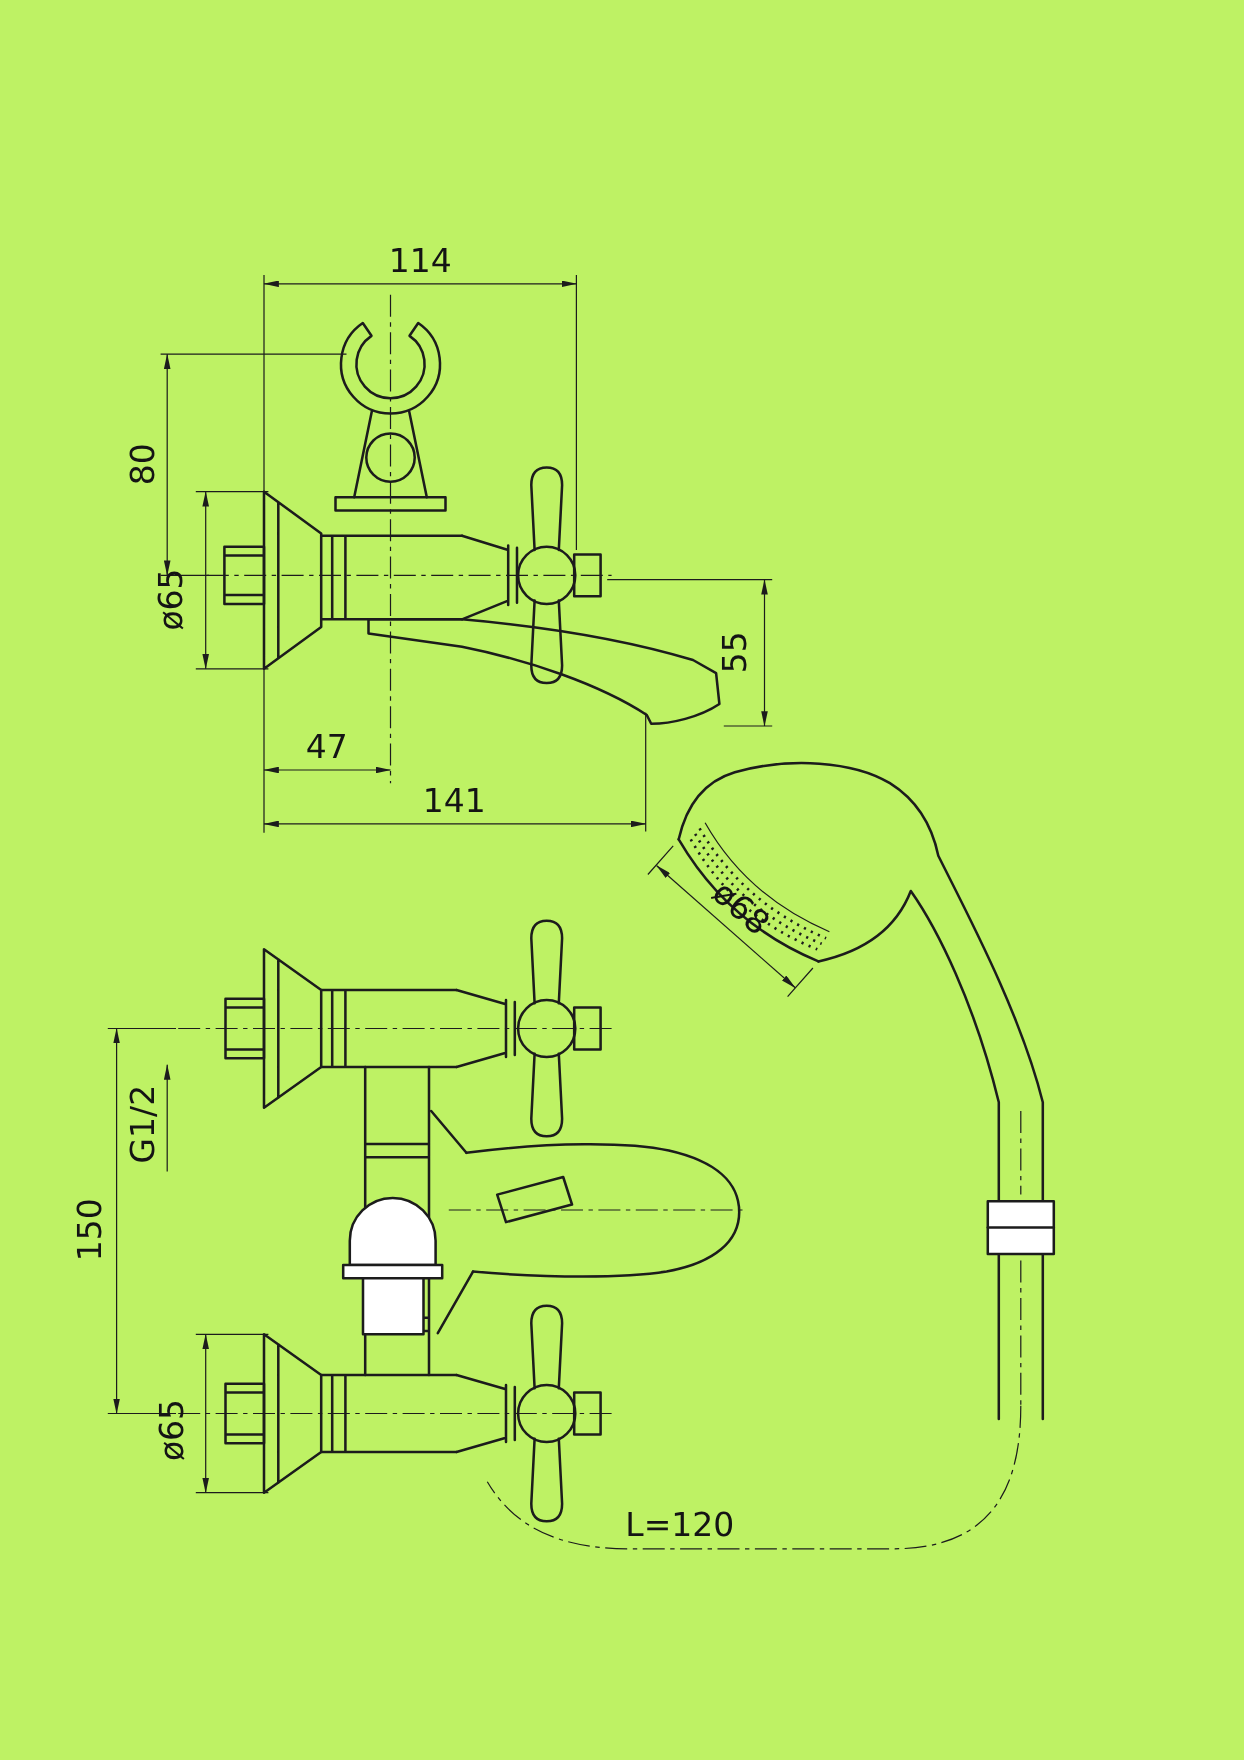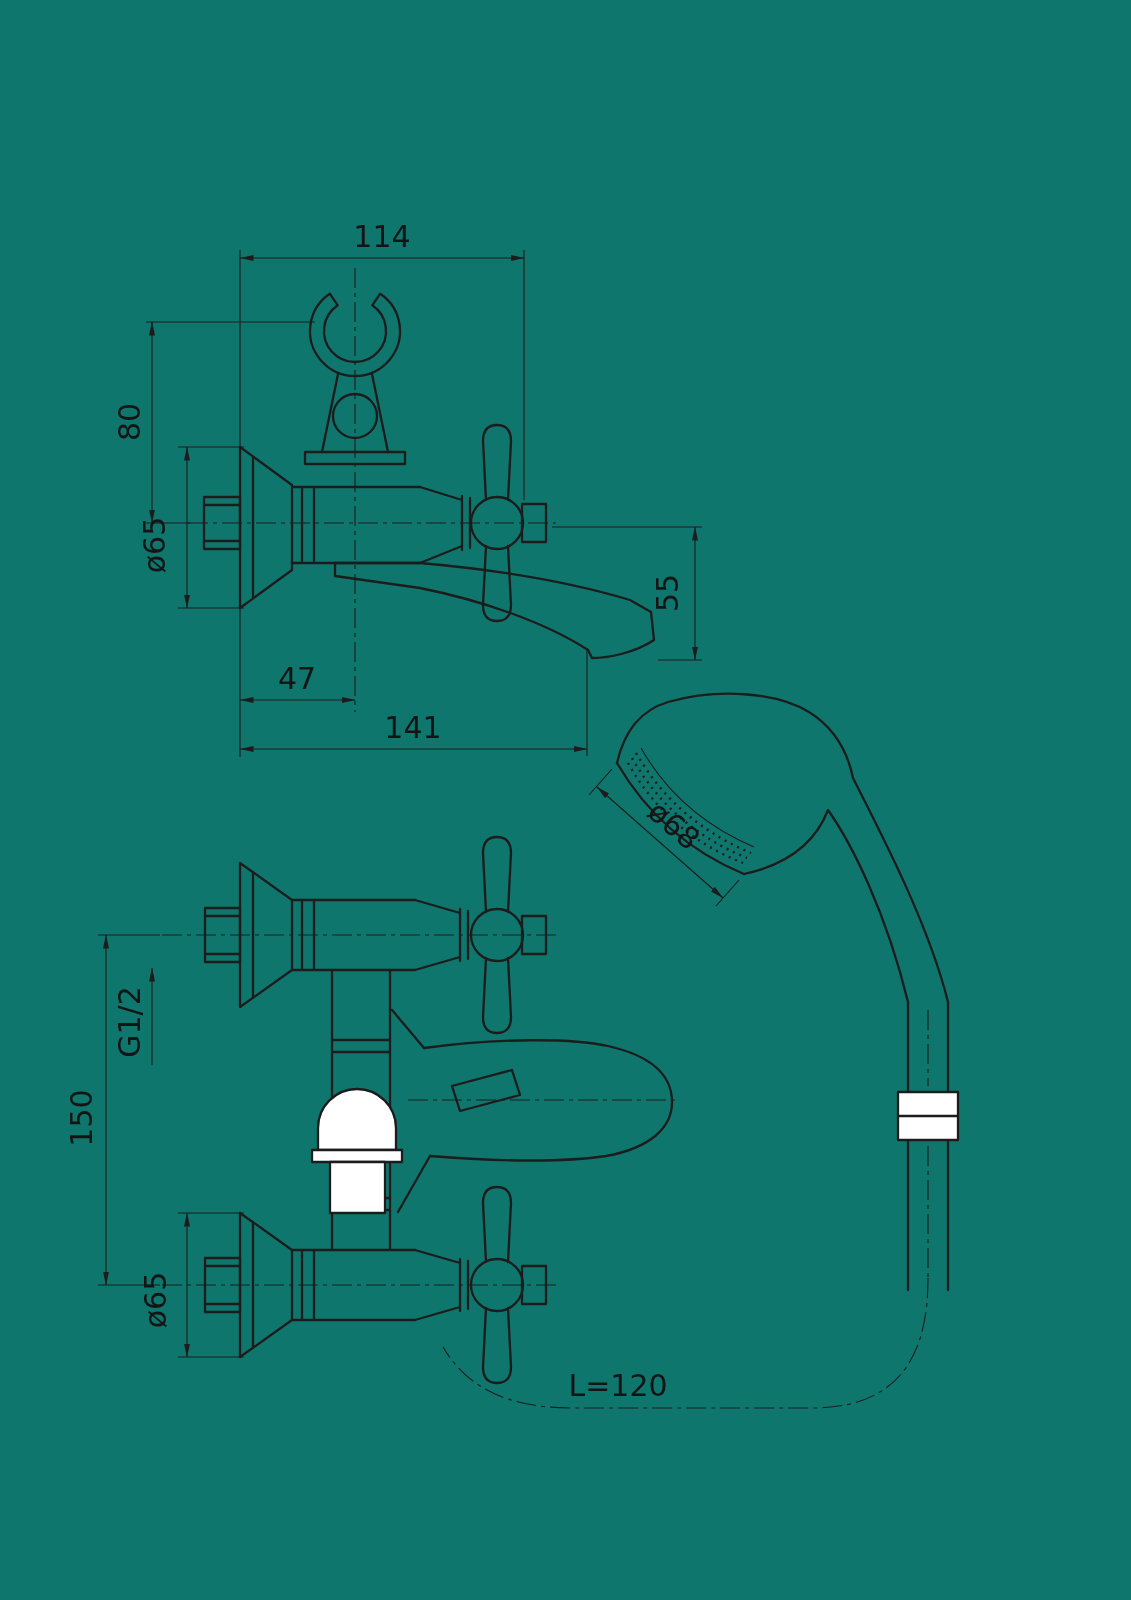--- a/index.html
+++ b/index.html
@@ -1,16 +1,16 @@
 <!DOCTYPE html>
 <html><head>
 <meta charset="utf-8">
 <style>
   html,body{margin:0;padding:0;background:#ffffff;}
-  .page{position:relative;width:1131px;height:1600px;background:#0f766e;overflow:hidden;
+  .page{position:relative;width:1131px;height:1600px;background:#bef264;overflow:hidden;
         font-family:"DejaVu Sans",sans-serif;}
   svg{display:block;}
   
   .o  {fill:none;stroke:#1c1c1c;stroke-width:2.3;stroke-linecap:round;stroke-linejoin:round;}
   
   .of {fill:#ffffff;stroke:#1c1c1c;stroke-width:2.3;stroke-linejoin:round;}
   
   .t  {fill:none;stroke:#1c1c1c;stroke-width:1.1;}
   
   .cl {fill:none;stroke:#1c1c1c;stroke-width:1.1;stroke-dasharray:20 5 4 5;}

